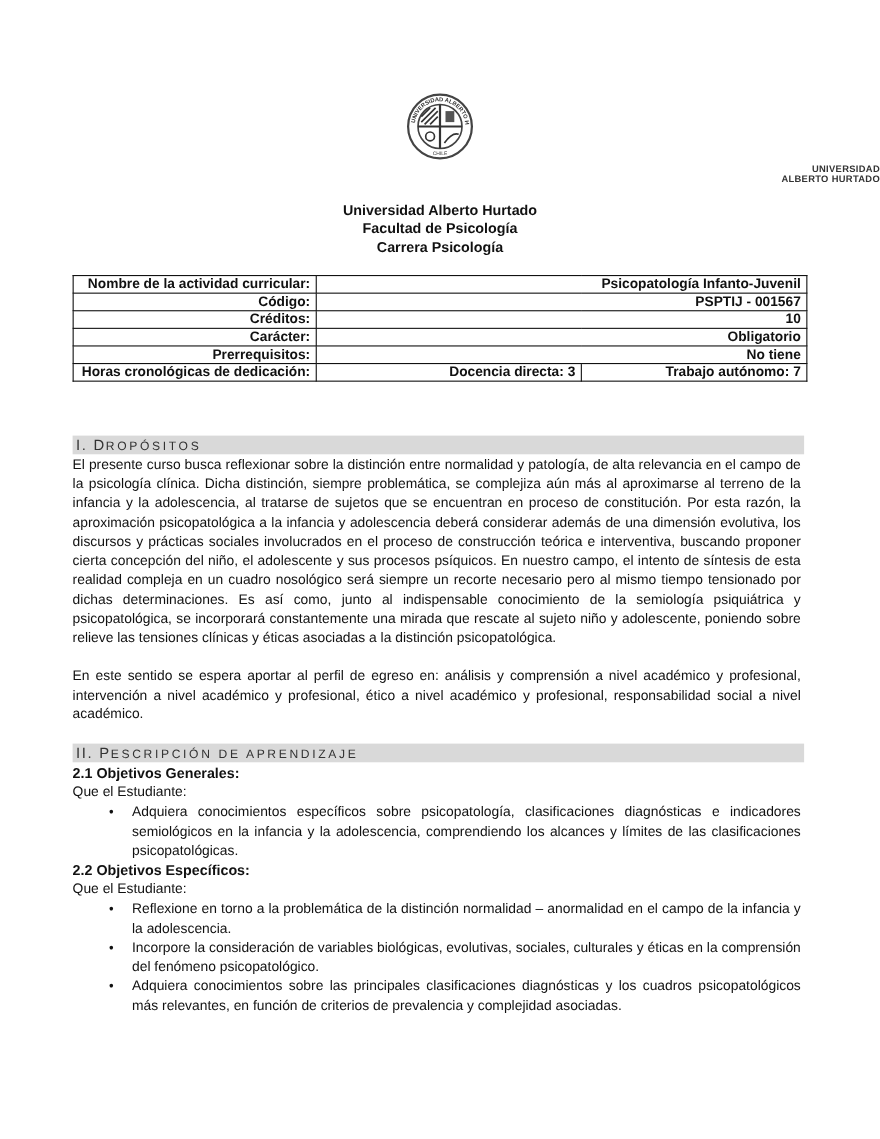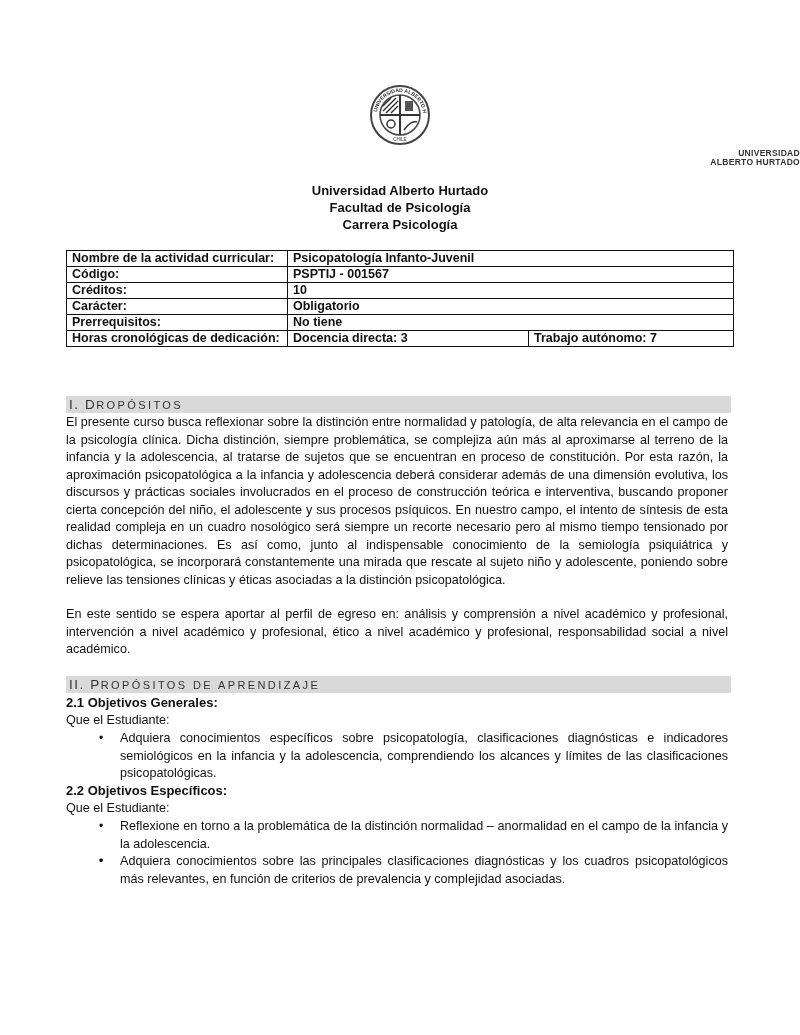--- a/index.html
+++ b/index.html
@@ -4,21 +4,21 @@
 <style>
   html, body { margin: 0; padding: 0; background: #ffffff; }
   body { width: 800px; height: 1035px; position: relative; overflow: hidden;
          font-family: "Liberation Sans", "DejaVu Sans", sans-serif; color: #111; }
   .logo-wrap { position: absolute; left: 0; width: 800px; top: 84px; text-align: center; }
   .logo-wrap svg { display: block; margin: 0 auto; }
   .logo-text { font-weight: bold; font-size: 8.5px; line-height: 9px; letter-spacing: 0.3px; color: #333; margin-top: 3px; text-align: right; }
   .header { position: absolute; left: 0; width: 800px; top: 182px; text-align: center;
             font-weight: bold; font-size: 13px; line-height: 17px; }
   table.info { position: absolute; left: 66px; top: 250px; width: 668px; border-collapse: collapse;
-               font-size: 12.5px; font-weight: bold; }
+               font-size: 12.5px; font-weight: bold; text-align: right; }
   table.info td { border: 1.5px solid #111; padding: 0 5px; height: 15px; line-height: 15px; vertical-align: middle; }
   .c1 { width: 210px; }
   .c2 { width: 230px; }
   .section-bar { position: absolute; left: 66px; width: 662px; height: 17px; background: #d9d9d9;
                  font-size: 11px; letter-spacing: 2.4px; line-height: 18px; padding-left: 3px; color: #333; }
   .section-bar .big { font-size: 13.5px; letter-spacing: 1.5px; }
   .para { position: absolute; left: 66px; width: 662px; font-size: 12.6px; line-height: 17.5px; text-align: justify; }
   .subhead { position: absolute; left: 66px; font-weight: bold; font-size: 13px; line-height: 17px; }
   .plain { position: absolute; left: 66px; font-size: 12.6px; line-height: 17px; text-align: center; }
   ul.bullets { position: absolute; left: 66px; width: 662px; margin: 0; padding: 0; list-style: none; }
@@ -91,39 +91,40 @@
 
 <div class="section-bar" style="top:396px;">
   <span class="big">I.</span>
   <span class="big">D</span><span>ROPÓSITOS</span>
 </div>
 <div class="para" style="top:414px;">El presente curso busca reflexionar sobre la distinción entre normalidad y patología, de alta relevancia en el campo de la psicología clínica. Dicha distinción, siempre problemática, se complejiza aún más al aproximarse al terreno de la infancia y la adolescencia, al tratarse de sujetos que se encuentran en proceso de constitución. Por esta razón, la aproximación psicopatológica a la infancia y adolescencia deberá considerar además de una dimensión evolutiva, los discursos y prácticas sociales involucrados en el proceso de construcción teórica e interventiva, buscando proponer cierta concepción del niño, el adolescente y sus procesos psíquicos. En nuestro campo, el intento de síntesis de esta realidad compleja en un cuadro nosológico será siempre un recorte necesario pero al mismo tiempo tensionado por dichas determinaciones. Es así como, junto al indispensable conocimiento de la semiología psiquiátrica y psicopatológica, se incorporará constantemente una mirada que rescate al sujeto niño y adolescente, poniendo sobre relieve las tensiones clínicas y éticas asociadas a la distinción psicopatológica.</div>
 <div class="para" style="top:606px;">En este sentido se espera aportar al perfil de egreso en: análisis y comprensión a nivel académico y profesional, intervención a nivel académico y profesional, ético a nivel académico y profesional, responsabilidad social a nivel académico.</div>
 
 <div class="section-bar" style="top:676px;">
   <span class="big">II.</span>
-  <span class="big">P</span><span>ROPÓSITOS DE APRENDIZAJE</span>
+  <span class="big">P</span><span>ESCRIPCIÓN DE APRENDIZAJE</span>
 </div>
 
 <div class="subhead" style="top:694px;">2.1 Objetivos Generales:</div>
 <div class="plain" style="top:712px;">Que el Estudiante:</div>
 <ul class="bullets" style="top:730px;">
   <li>
     <span class="dot">•</span>
     <span>Adquiera conocimientos específicos sobre psicopatología, clasificaciones diagnósticas e indicadores semiológicos en la infancia y la adolescencia, comprendiendo los alcances y límites de las clasificaciones psicopatológicas.</span>
   </li>
 </ul>
 
 <div class="subhead" style="top:782px;">2.2 Objetivos Específicos:</div>
 <div class="plain" style="top:800px;">Que el Estudiante:</div>
 <ul class="bullets" style="top:818px;">
   <li>
     <span class="dot">•</span>
     <span>Reflexione en torno a la problemática de la distinción normalidad – anormalidad en el campo de la infancia y la adolescencia.</span>
   </li>
   <li>
     <span class="dot">•</span>
+    <span>Incorpore la consideración de variables biológicas, evolutivas, sociales, culturales y éticas en la comprensión del fenómeno psicopatológico.</span>
   </li>
   <li>
     <span class="dot">•</span>
     <span>Adquiera conocimientos sobre las principales clasificaciones diagnósticas y los cuadros psicopatológicos más relevantes, en función de criterios de prevalencia y complejidad asociadas.</span>
   </li>
 </ul>
 
 </body></html>

